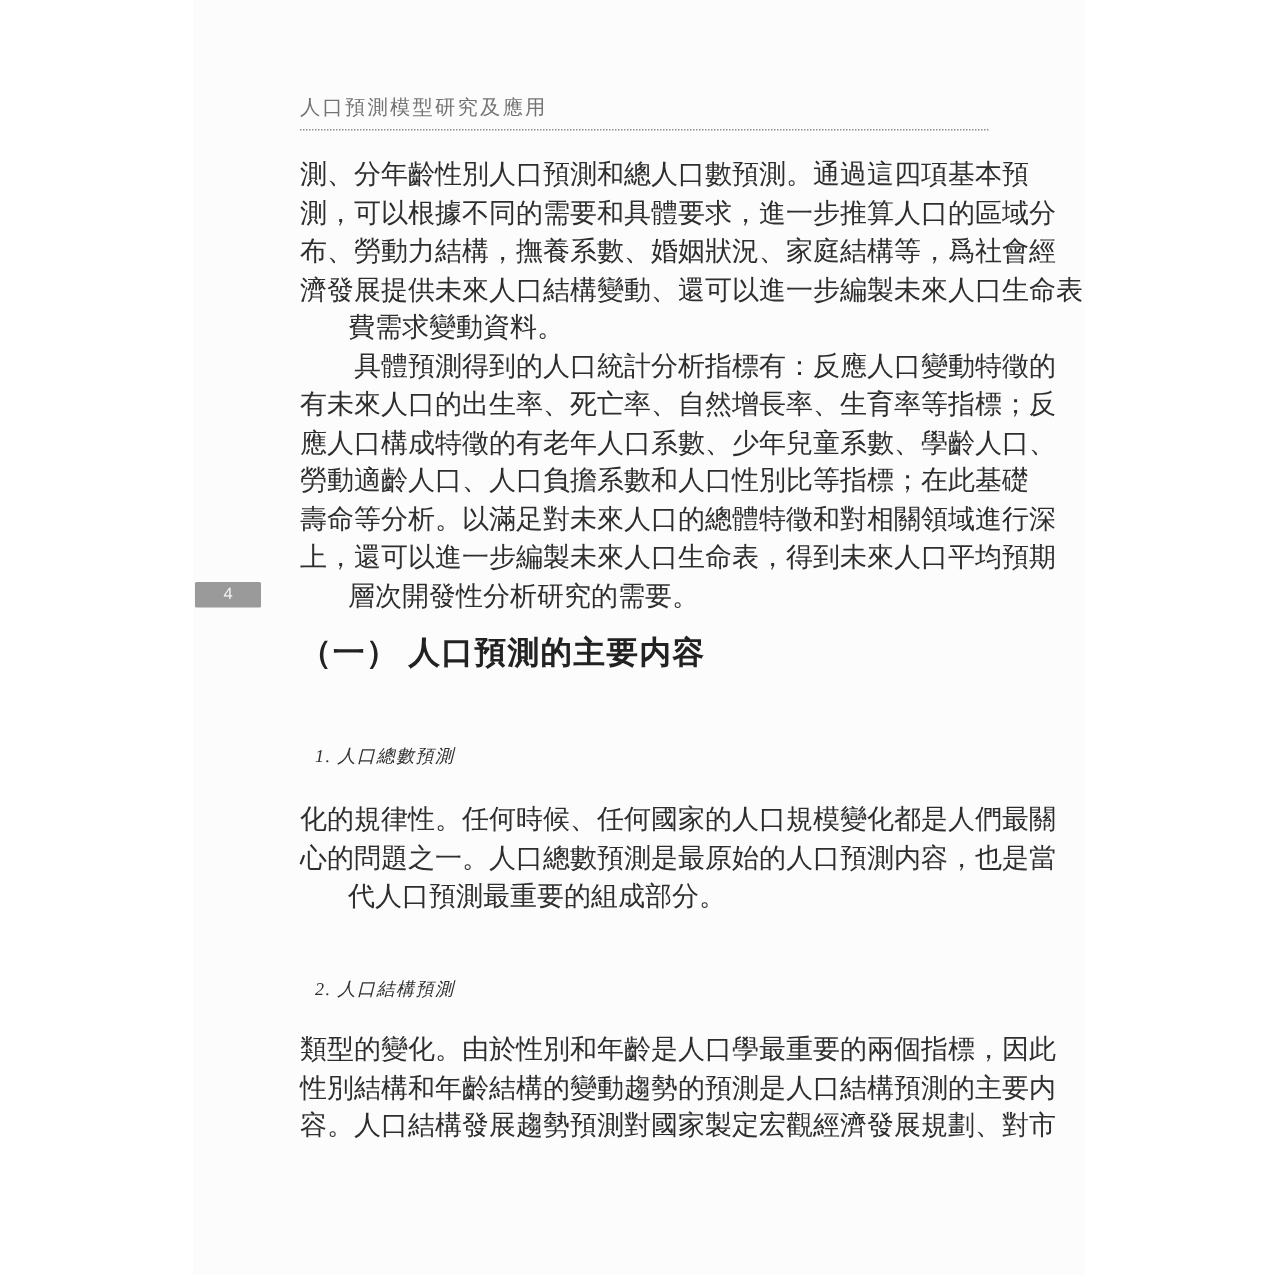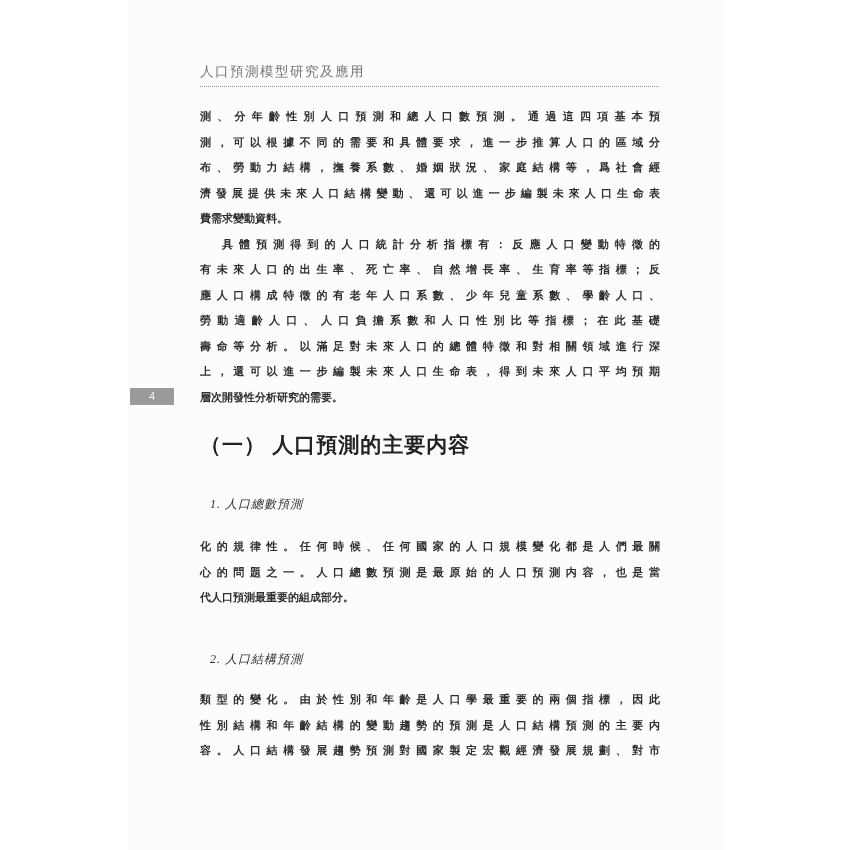--- a/index.html
+++ b/index.html
@@ -59,37 +59,37 @@
   }
   .text-block {
     position: absolute;
     left: 70px;
     width: 460px;
     color: #2e2e2e;
   }
   .line {
     height: 25.5px;
     line-height: 25.5px;
-    font-size: 11px;
+    font-size: 18px;
     text-align: justify;
     text-align-last: justify;
     white-space: nowrap;
     letter-spacing: 0;
-    font-weight: bold;
   }
   .line.short {
     text-align-last: left;
+    margin-left: 32px;
   }
   .line.indent {
     text-indent: 2em;
   }
   .section-heading {
     position: absolute;
     left: 70px;
-    top: 431px;
+    top: 421px;
     width: 460px;
     font-size: 21px;
     font-weight: bold;
     color: #222222;
     letter-spacing: 1px;
     white-space: nowrap;
   }
   .sub-heading {
     position: absolute;
     left: 80px;

